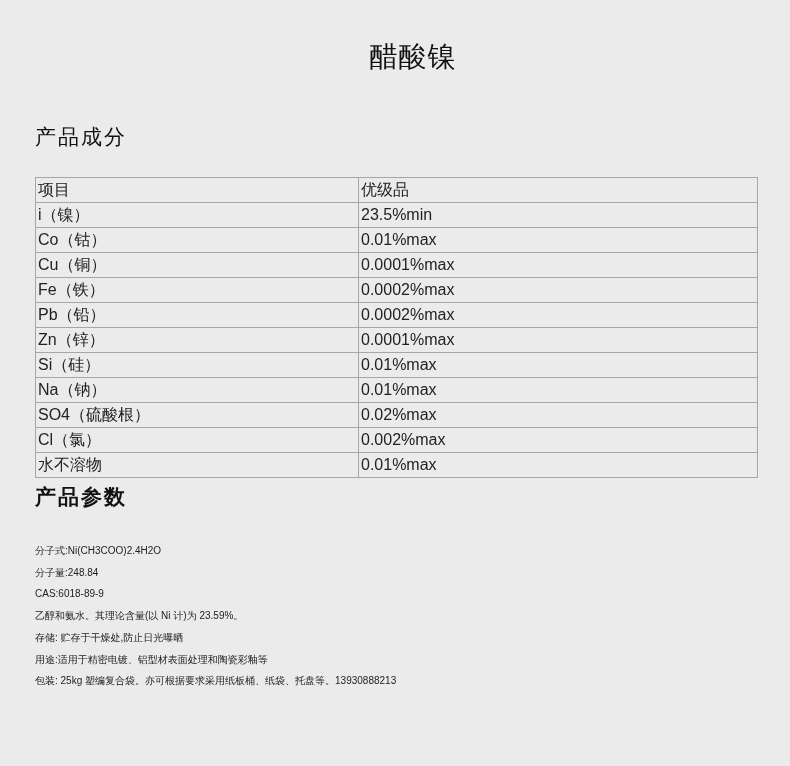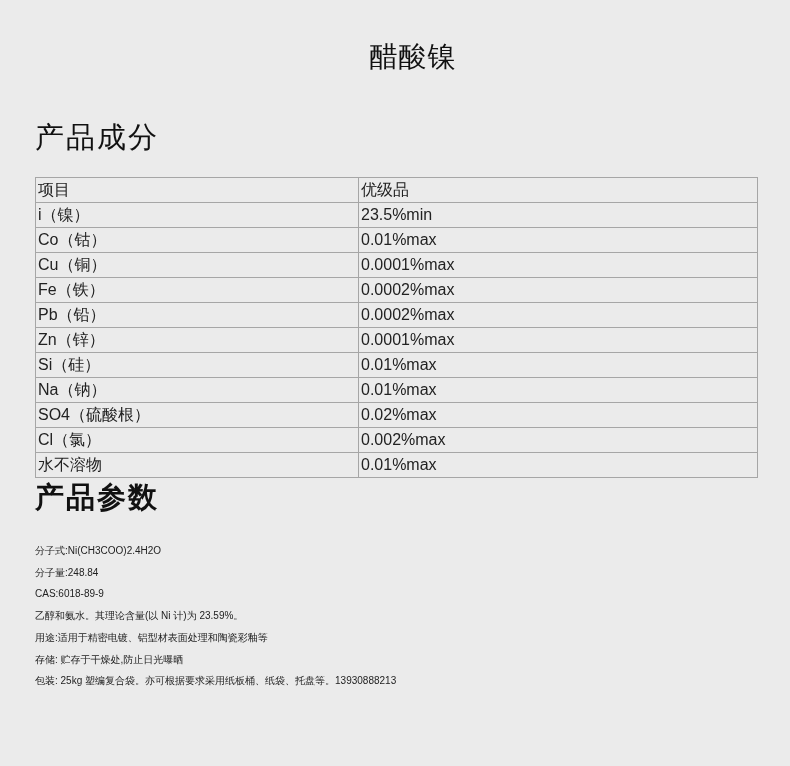--- a/index.html
+++ b/index.html
@@ -25,21 +25,21 @@
       font-size: 28px;
       line-height: 34px;
       color: #111;
       letter-spacing: 1px;
       padding-left: 18px;
     }
     .section-heading {
       position: absolute;
       left: 35px;
       font-family: "DejaVu Serif", "Liberation Serif", serif;
-      font-size: 29px;
+      font-size: 21px;
       line-height: 34px;
       color: #111;
       letter-spacing: 2px;
     }
     .h-comp { top: 120px; }
     .h-param { top: 480px; font-weight: bold; }
 
     table.comp-table {
       position: absolute;
       top: 177px;
@@ -136,16 +136,16 @@
   </tbody>
 </table>
 
 <div class="section-heading h-param">产品参数</div>
 
 <div class="params">
   <div class="line">分子式:Ni(CH3COO)2.4H2O</div>
   <div class="line">分子量:248.84</div>
   <div class="line">CAS:6018-89-9</div>
   <div class="line">乙醇和氨水。其理论含量(以 Ni 计)为 23.59%。</div>
+  <div class="line">存储: 贮存于干燥处,防止日光曝晒</div>
   <div class="line">用途:适用于精密电镀、铝型材表面处理和陶瓷彩釉等</div>
-  <div class="line">存储: 贮存于干燥处,防止日光曝晒</div>
   <div class="line">包装: 25kg 塑编复合袋。亦可根据要求采用纸板桶、纸袋、托盘等。13930888213</div>
 </div>
 
 </body></html>

